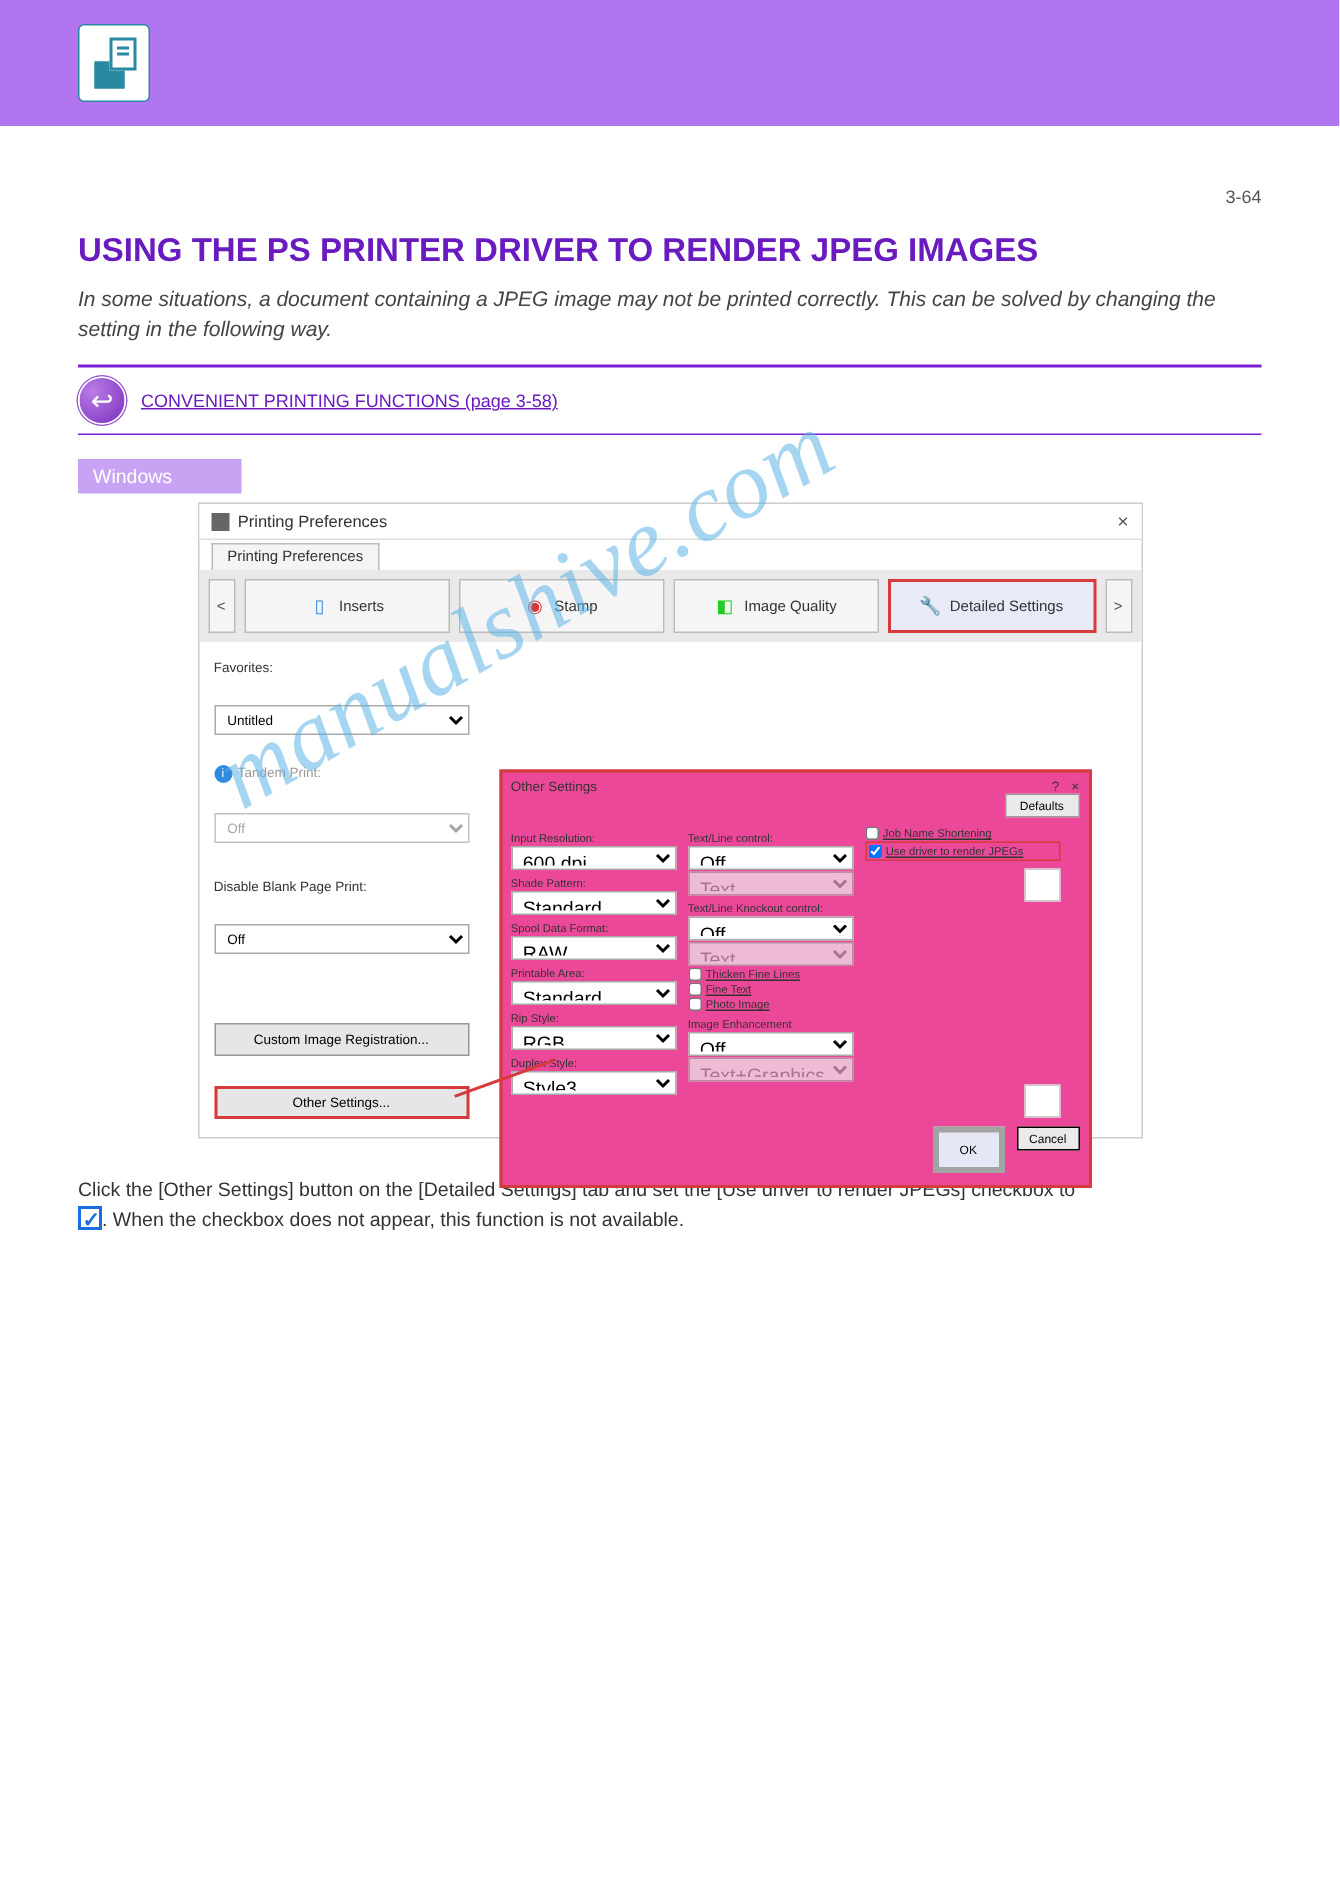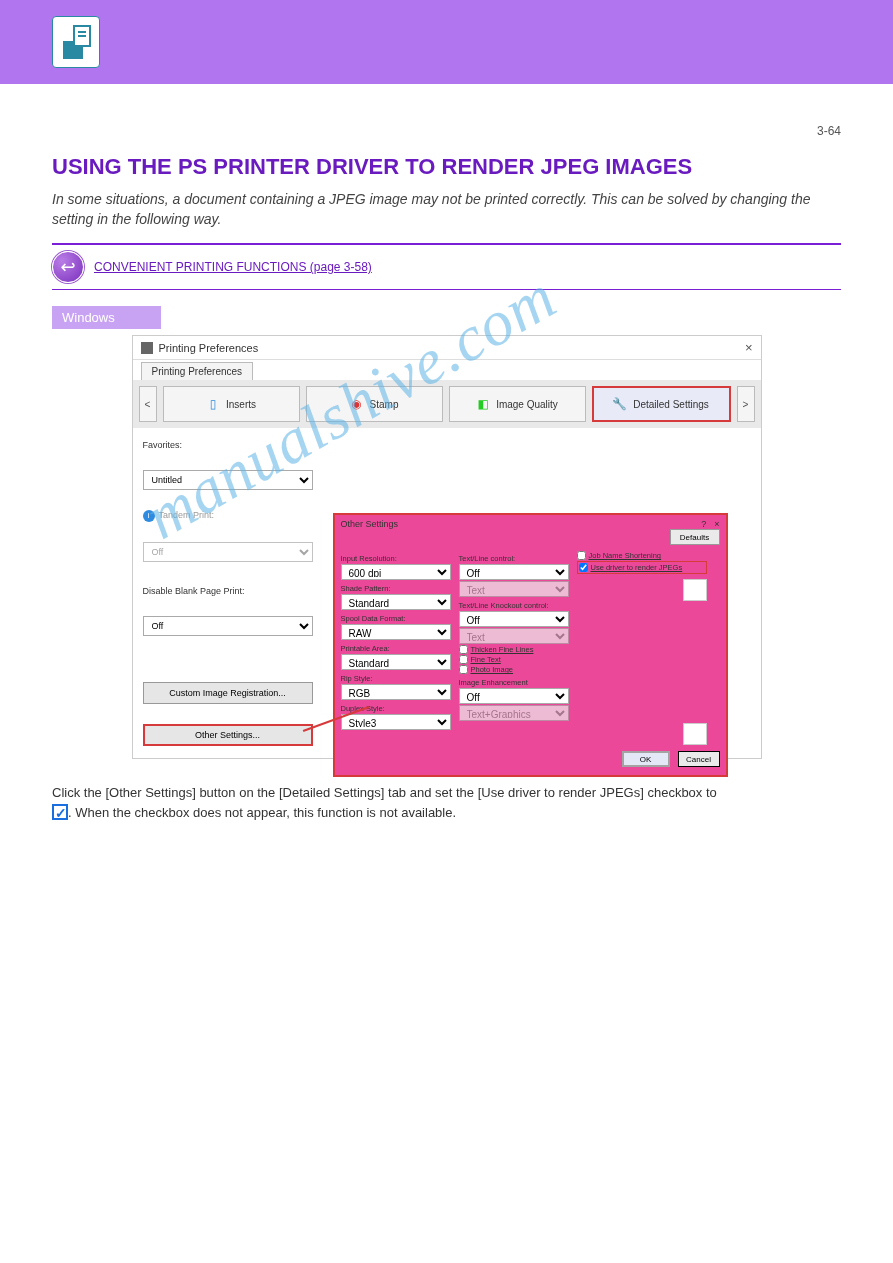--- a/index.html
+++ b/index.html
@@ -58,29 +58,29 @@
   .info-dot{ display:inline-block; width:12px; height:12px; border-radius:50%; background:#2e8be0; color:#fff; font-size:8px; text-align:center; line-height:12px; margin-right:4px;}
 
   
   .modal { position:absolute; left:200px; top:85px; width:395px; background:#ec4899; border:2px solid #d63a3a; padding:4px 6px 8px; font-size:8px; }
   .modal .mtitle { font-size:9px; display:flex; align-items:center; }
   .modal .mtitle .q { margin-left:auto; margin-right:8px; } 
   .modal .defaults { float:right; width:50px; height:16px; font-size:8px; border:1px solid #999; background:#eaeaea; }
   .mcols { display:flex; gap:8px; margin-top:6px; }
   .mcol { display:flex; flex-direction:column; gap:1px; }
   .mcol .ml { font-size:7.5px; margin-top:3px;}
-  .msel { width:100%; height:16px; border:1px solid #aaa; background:#fff; font-size:10px; padding:2px 3px;}
+  .msel { width:100%; height:16px; border:1px solid #aaa; background:#fff; font-size:13px; padding:2px 3px;}
   .msel.dis { background:#eee; color:#888;}
   .mcol.a{ width:110px;} .mcol.b{ width:110px;} .mcol.c{ width:130px; }
   .chk { display:flex; align-items:flex-end; gap:3px; font-size:7.5px;text-decoration:underline; }
   .chk input{ width:9px; height:9px; }
   .chk.hl { border:1.5px solid #d63a3a; padding:1px; }
   .spacer-box { width:24px; height:22px; border:1px solid #ccc; background:#fff; margin-top:4px; align-self:flex-end;}
   .mbuttons { display:flex; justify-content:flex-end; gap:8px; margin-top:6px;}
-  .okbtn { width:48px; height:16px; border:2px solid #a3a3a3; background:#e4e7f5; font-size:8px;}
+  .okbtn { width:48px; height:31px; border:4px solid #a3a3a3; background:#e4e7f5; font-size:8px;}
   .cancelbtn{ width:42px; height:16px; border:1px solid #000000; background:#eaeaea; font-size:8px;}
 
   
   .callout-line { position:absolute; width:70px; height:2px; background:#d63a3a; transform:rotate(-20deg); left:168px; top:290px; z-index:5;}
 
   
   .watermark { position:absolute; left:120px; top:370px; font-size:64px; font-style:italic; color:#5eb4e6; opacity:0.55; transform:rotate(-30deg); pointer-events:none; font-family:"Segoe Script","Comic Sans MS",cursive; letter-spacing:1px;}
 
   
   .instr { padding: 24px 52px 0; font-size: 13px; color:#333; line-height:1.5; max-width: 780px;}

